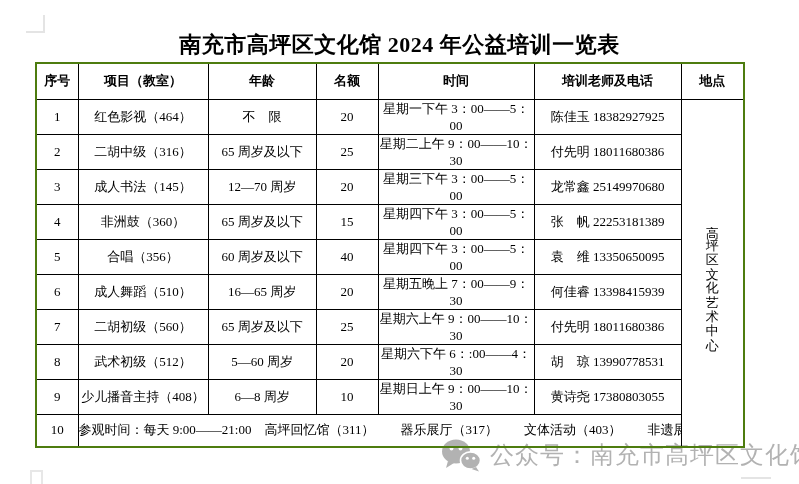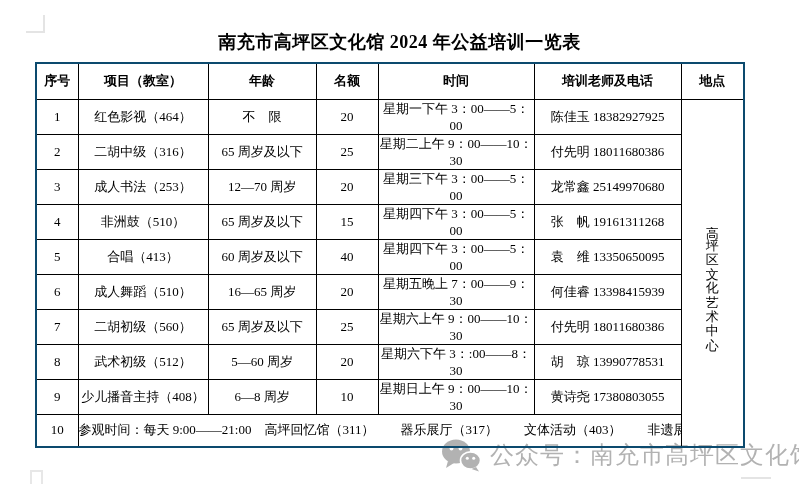--- a/index.html
+++ b/index.html
@@ -4,27 +4,27 @@
 <style>
   * { margin:0; padding:0; box-sizing:border-box; }
   html,body { background:#888; }
   .page {
     position:relative; width:799px; height:484px; background:#ffffff;
     overflow:hidden; margin:0 auto;
     font-family:"Liberation Serif","DejaVu Serif",serif; color:#000;
   }
   .doc-title {
     position:absolute; top:30px; left:0; width:100%;
-    text-align:center; font-size:18px; font-weight:bold;
+    text-align:center; font-size:22px; font-weight:bold;
     letter-spacing:0.5px; z-index:1;
   }
   .table-wrap { position:absolute; left:35px; top:62px; z-index:1; }
   table.training {
     border-collapse:collapse; table-layout:fixed; width:708px;
-    border:2px solid #0c4a6e; background:transparent;
+    border:2px solid #4d7c0f; background:transparent;
   }
   table.training th, table.training td {
     border:1px solid #000; font-size:13px; text-align:center;
     vertical-align:middle; padding:0; overflow:hidden;
     font-family:"Liberation Serif","DejaVu Serif",serif;
   }
   table.training th { font-weight:bold; height:36px; }
   tr.data-row { height:35px; }
   tr.data-row-9 { height:34px; }
   tr.data-row-10 { height:33px; }
@@ -116,37 +116,37 @@
       <tr class="data-row">
         <td>2</td>
         <td>二胡中级（316）</td>
         <td>65 周岁及以下</td>
         <td>25</td>
         <td>星期二上午 9：00——10：30</td>
         <td>付先明 18011680386</td>
       </tr>
       <tr class="data-row">
         <td>3</td>
-        <td>成人书法（253）</td>
+        <td>成人书法（145）</td>
         <td>12—70 周岁</td>
         <td>20</td>
         <td>星期三下午 3：00——5：00</td>
         <td>龙常鑫 25149970680</td>
       </tr>
       <tr class="data-row">
         <td>4</td>
-        <td>非洲鼓（510）</td>
+        <td>非洲鼓（360）</td>
         <td>65 周岁及以下</td>
         <td>15</td>
         <td>星期四下午 3：00——5：00</td>
-        <td>张　帆 19161311268</td>
+        <td>张　帆 22253181389</td>
       </tr>
       <tr class="data-row">
         <td>5</td>
-        <td>合唱（413）</td>
+        <td>合唱（356）</td>
         <td>60 周岁及以下</td>
         <td>40</td>
         <td>星期四下午 3：00——5：00</td>
         <td>袁　维 13350650095</td>
       </tr>
       <tr class="data-row">
         <td>6</td>
         <td>成人舞蹈（510）</td>
         <td>16—65 周岁</td>
         <td>20</td>
@@ -159,21 +159,21 @@
         <td>65 周岁及以下</td>
         <td>25</td>
         <td>星期六上午 9：00——10：30</td>
         <td>付先明 18011680386</td>
       </tr>
       <tr class="data-row">
         <td>8</td>
         <td>武术初级（512）</td>
         <td>5—60 周岁</td>
         <td>20</td>
-        <td>星期六下午 3：:00——8：30</td>
+        <td>星期六下午 6：:00——4：30</td>
         <td>胡　琼 13990778531</td>
       </tr>
       <tr class="data-row data-row-9">
         <td>9</td>
         <td>少儿播音主持（408）</td>
         <td>6—8 周岁</td>
         <td>10</td>
         <td>星期日上午 9：00——10：30</td>
         <td>黄诗尧 17380803055</td>
       </tr>

